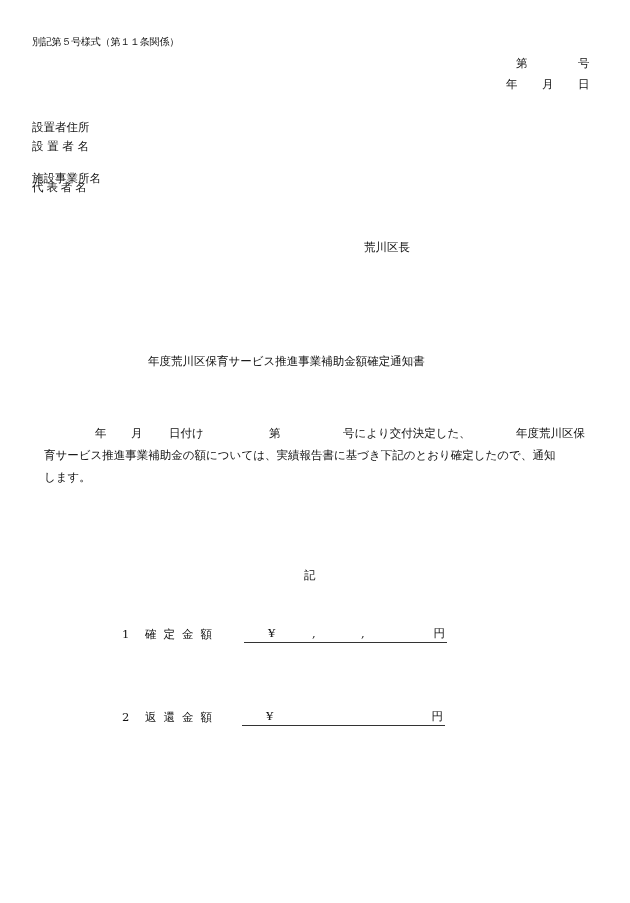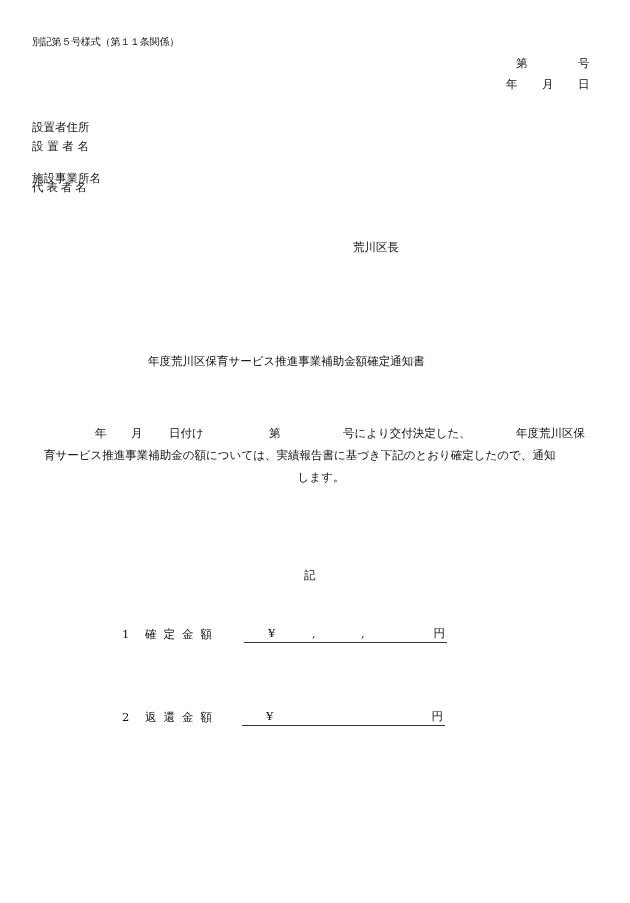--- a/index.html
+++ b/index.html
@@ -72,35 +72,35 @@
 <div class="abs ref-line" style="left:578px; top:56px;">号</div>
 <div class="abs ref-line" style="left:506px; top:77px;">年</div>
 <div class="abs ref-line" style="left:542px; top:77px;">月</div>
 <div class="abs ref-line" style="left:578px; top:77px;">日</div>
 
 <div class="abs addr-label" style="top:120px;">設置者住所</div>
 <div class="abs addr-label" style="top:139px;">設 置 者 名</div>
 <div class="abs addr-label" style="top:171px;text-align:right;">施設事業所名</div>
 <div class="abs addr-label" style="top:180px;font-family:Liberation Serif, serif;">代 表 者 名</div>
 
-<div class="abs ref-line" style="left:353px; top:240px;">荒川区長</div>
+<div class="abs ref-line" style="left:364px; top:240px;">荒川区長</div>
 
 <div class="abs title">年度荒川区保育サービス推進事業補助金額確定通知書</div>
 
 <div class="abs para">
   <span class="line" style="position:relative; height:22px;">
     <span class="abs" style="left:63px; top:0;">年</span>
     <span class="abs" style="left:99px; top:0;">月</span>
     <span class="abs" style="left:137px; top:0;">日付け</span>
     <span class="abs" style="left:237px; top:0;">第</span>
     <span class="abs" style="left:311px; top:0;">号により交付決定した、</span>
     <span class="abs" style="left:484px; top:0;">年度荒川区保</span>
   </span>
   <span class="line" style="padding-left:12px;">育サービス推進事業補助金の額については、実績報告書に基づき下記のとおり確定したので、通知</span>
-  <span class="line" style="padding-left:12px;text-align:center;">します。</span>
+  <span class="line" style="padding-left:12px;">します。</span>
 </div>
 
 <div class="abs ki">記</div>
 
 <div class="abs item" style="left:0; top:627px; width:630px; height:20px;">
   <span class="item-num">1</span>
   <span class="item-label">確定金額</span>
   <div class="amount-line" style="top:-1px;">
     <span class="yen-sign">¥</span>
     <span class="comma1">,</span>

